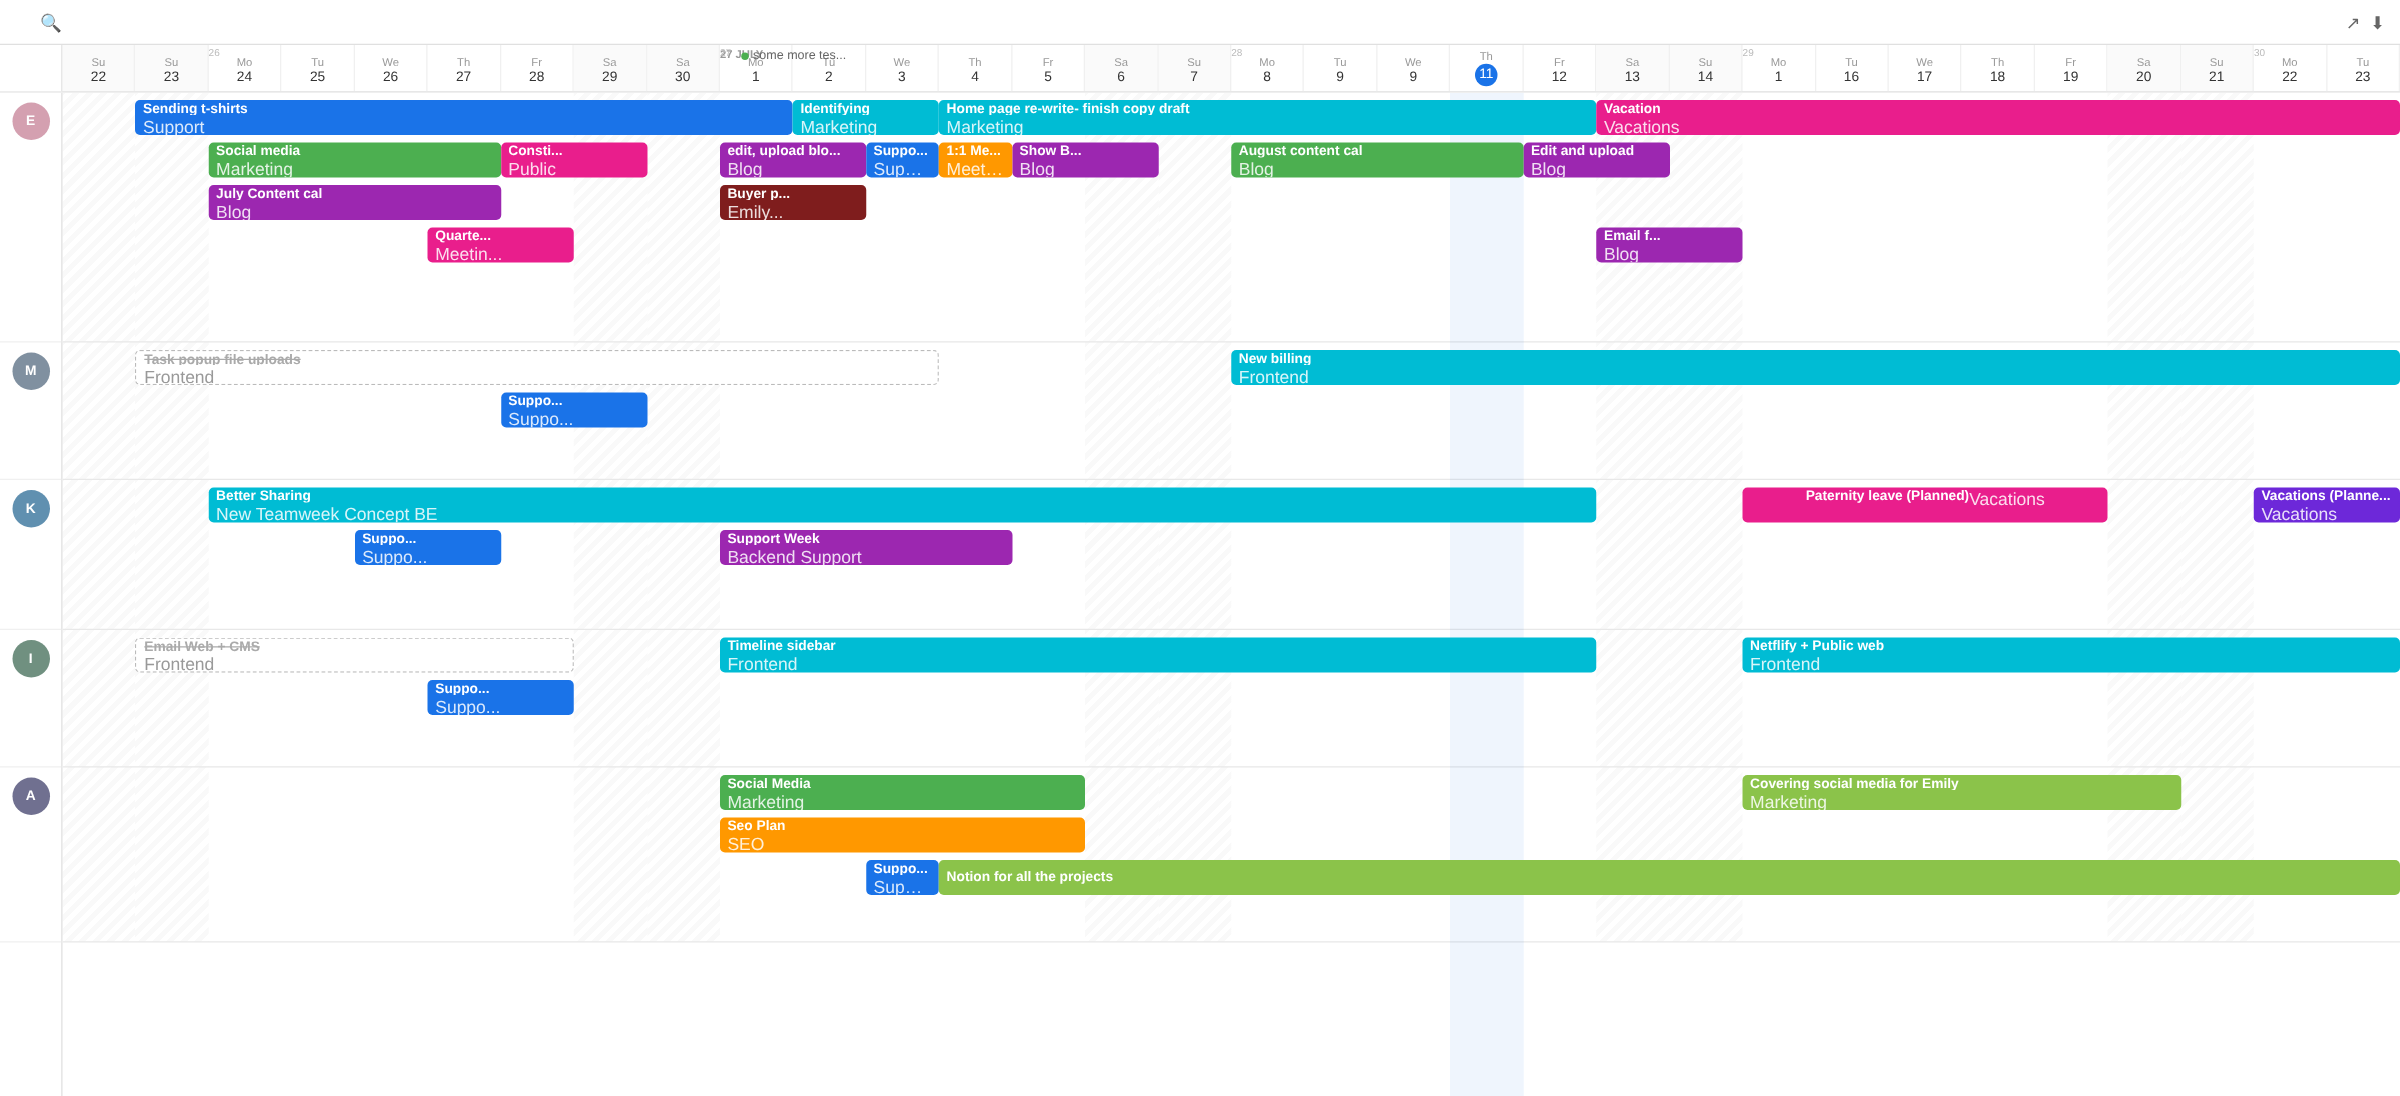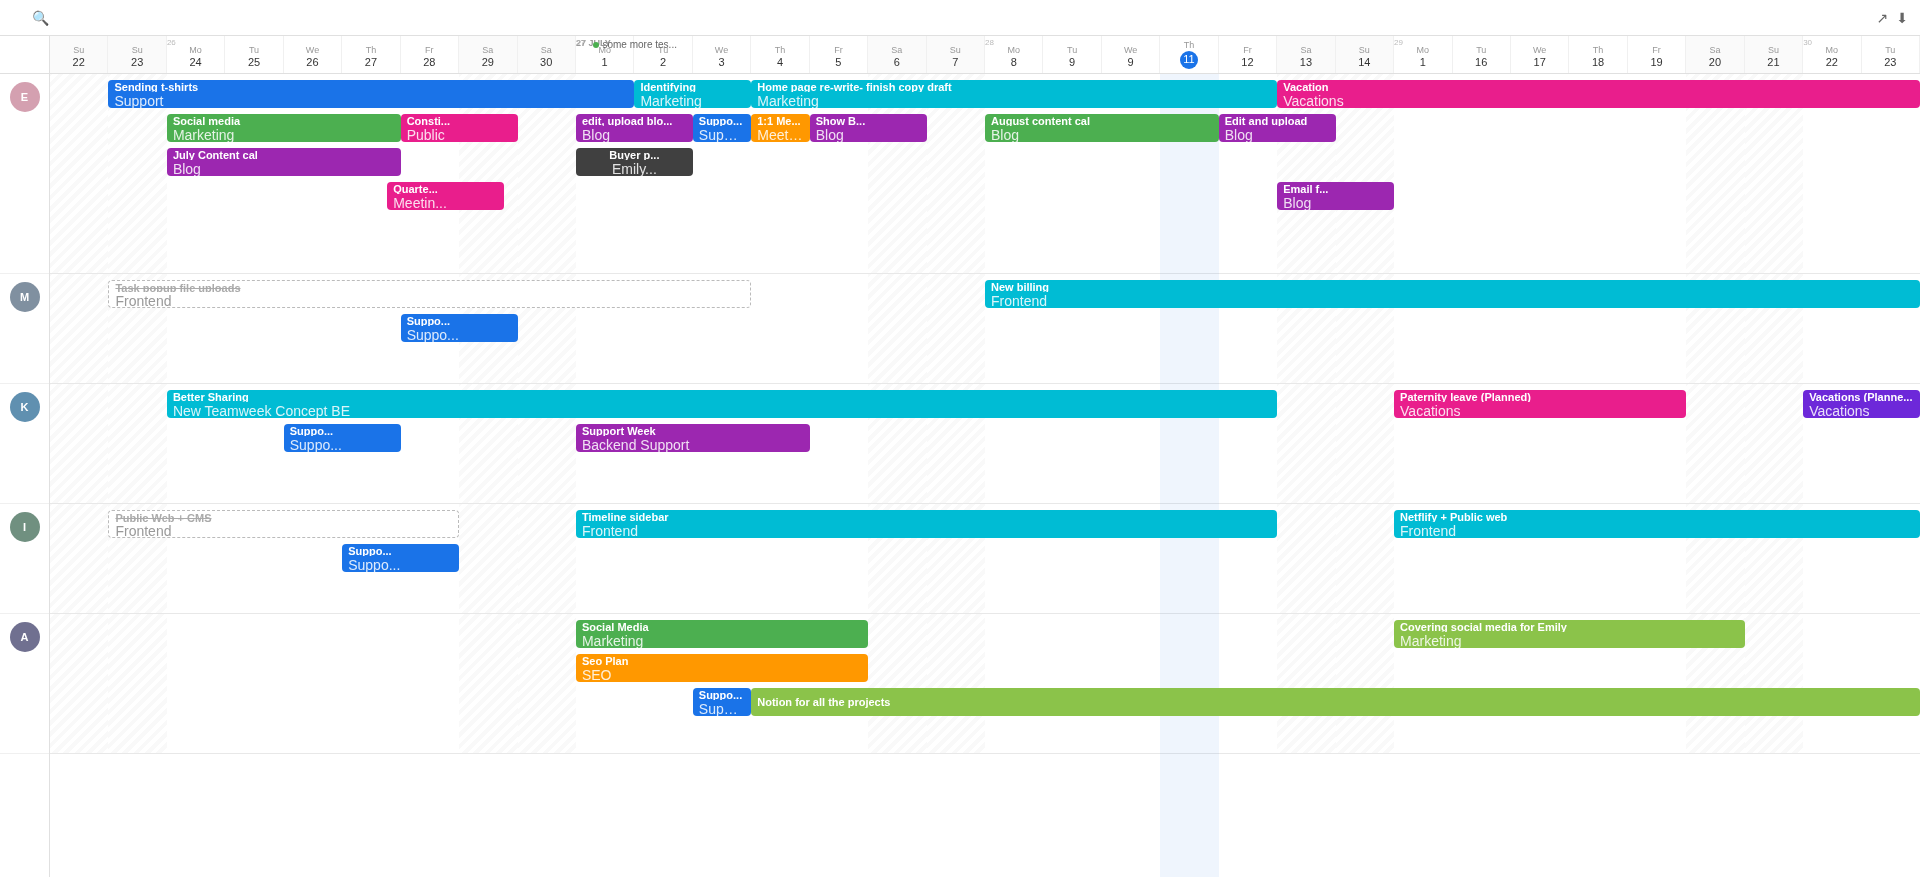--- a/index.html
+++ b/index.html
@@ -447,25 +447,25 @@
           <div class="event-sub">Blog</div>
         </div>
         <div class="event" style="background: rgb(156, 39, 176); position: absolute; left: 62.5%; width: 6.25%; top: 40px; height: 28px; border-radius: 4px; padding: 0px 6px; cursor: pointer; z-index: 10; overflow: hidden; display: flex; flex-direction: column; justify-content: center;">
           <div class="event-title">Edit and upload</div>
           <div class="event-sub">Blog</div>
         </div>
         <div class="event" style="background: rgb(156, 39, 176); position: absolute; left: 6.25%; width: 12.5%; top: 74px; height: 28px; border-radius: 4px; padding: 0px 6px; cursor: pointer; z-index: 10; overflow: hidden; display: flex; flex-direction: column; justify-content: center;">
           <div class="event-title">July Content cal</div>
           <div class="event-sub">Blog</div>
         </div>
-        <div class="event" style="background: #404040; position: absolute; left: 28.125%; width: 6.25%; top: 74px; height: 28px; border-radius: 4px; padding: 0px 6px; cursor: pointer; z-index: 10; overflow: hidden; display: flex; flex-direction: column; justify-content: center; text-align: center;">
+        <div class="event" style="background: #7f1d1d; position: absolute; left: 28.125%; width: 6.25%; top: 74px; height: 28px; border-radius: 4px; padding: 0px 6px; cursor: pointer; z-index: 10; overflow: hidden; display: flex; flex-direction: column; justify-content: center;">
           <div class="event-title">Buyer p...</div>
           <div class="event-sub">Emily...</div>
         </div>
-        <div class="event" style="background: rgb(233, 30, 140); position: absolute; left: 15.625%; width: 6.25%; top: 108px; height: 28px; border-radius: 4px; padding: 0px 6px; cursor: pointer; z-index: 10; overflow: hidden; display: flex; flex-direction: column; justify-content: center; margin-left: 45px;">
+        <div class="event" style="background: rgb(233, 30, 140); position: absolute; left: 15.625%; width: 6.25%; top: 108px; height: 28px; border-radius: 4px; padding: 0px 6px; cursor: pointer; z-index: 10; overflow: hidden; display: flex; flex-direction: column; justify-content: center;">
           <div class="event-title">Quarte...</div>
           <div class="event-sub">Meetin...</div>
         </div>
         <div class="event" style="background: rgb(156, 39, 176); position: absolute; left: 65.625%; width: 6.25%; top: 108px; height: 28px; border-radius: 4px; padding: 0px 6px; cursor: pointer; z-index: 10; overflow: hidden; display: flex; flex-direction: column; justify-content: center;">
           <div class="event-title">Email f...</div>
           <div class="event-sub">Blog</div>
         </div>
         <div class="event outlined strikethrough" style="background: rgb(255, 255, 255); border: 1px dashed rgb(187, 187, 187); position: absolute; left: 3.125%; width: 34.375%; top: 206px; height: 28px; border-radius: 4px; padding: 0px 6px; cursor: pointer; z-index: 10; overflow: hidden; display: flex; flex-direction: column; justify-content: center;">
           <div class="event-title" style="color: rgb(170, 170, 170);">Task popup file uploads</div>
           <div class="event-sub" style="color: rgb(153, 153, 153);">Frontend</div>
@@ -475,38 +475,38 @@
           <div class="event-sub">Frontend</div>
         </div>
         <div class="event" style="background: rgb(26, 115, 232); position: absolute; left: 18.75%; width: 6.25%; top: 240px; height: 28px; border-radius: 4px; padding: 0px 6px; cursor: pointer; z-index: 10; overflow: hidden; display: flex; flex-direction: column; justify-content: center;">
           <div class="event-title">Suppo...</div>
           <div class="event-sub">Suppo...</div>
         </div>
         <div class="event" style="background: rgb(0, 188, 212); position: absolute; left: 6.25%; width: 59.375%; top: 316px; height: 28px; border-radius: 4px; padding: 0px 6px; cursor: pointer; z-index: 10; overflow: hidden; display: flex; flex-direction: column; justify-content: center;">
           <div class="event-title">Better Sharing</div>
           <div class="event-sub">New Teamweek Concept BE</div>
         </div>
-        <div class="event" style="background: rgb(233, 30, 140); position: absolute; left: 71.875%; width: 15.625%; top: 316px; height: 28px; border-radius: 4px; padding: 0px 6px; cursor: pointer; z-index: 10; overflow: hidden; display: flex; flex-direction: column; justify-content: center;">
+        <div class="event" style="background: rgb(233, 30, 140); position: absolute; left: 71.875%; width: 15.625%; top: 316px; height: 28px; border-radius: 4px; padding: 0px 6px; cursor: pointer; z-index: 10; overflow: hidden; display: flex; flex-direction: row; justify-content: center;">
           <div class="event-title">Paternity leave (Planned)</div>
           <div class="event-sub">Vacations</div>
         </div>
         <div class="event" style="background: #6d28d9; position: absolute; left: 93.75%; width: 6.25%; top: 316px; height: 28px; border-radius: 4px; padding: 0px 6px; cursor: pointer; z-index: 10; overflow: hidden; display: flex; flex-direction: column; justify-content: center;">
           <div class="event-title">Vacations (Planne...</div>
           <div class="event-sub">Vacations</div>
         </div>
         <div class="event" style="background: rgb(26, 115, 232); position: absolute; left: 12.5%; width: 6.25%; top: 350px; height: 28px; border-radius: 4px; padding: 0px 6px; cursor: pointer; z-index: 10; overflow: hidden; display: flex; flex-direction: column; justify-content: center;">
           <div class="event-title">Suppo...</div>
           <div class="event-sub">Suppo...</div>
         </div>
         <div class="event" style="background: rgb(156, 39, 176); position: absolute; left: 28.125%; width: 12.5%; top: 350px; height: 28px; border-radius: 4px; padding: 0px 6px; cursor: pointer; z-index: 10; overflow: hidden; display: flex; flex-direction: column; justify-content: center;">
           <div class="event-title">Support Week</div>
           <div class="event-sub">Backend Support</div>
         </div>
         <div class="event outlined strikethrough" style="background: rgb(255, 255, 255); border: 1px dashed rgb(187, 187, 187); position: absolute; left: 3.125%; width: 18.75%; top: 436px; height: 28px; border-radius: 4px; padding: 0px 6px; cursor: pointer; z-index: 10; overflow: hidden; display: flex; flex-direction: column; justify-content: center;">
-          <div class="event-title" style="color: rgb(170, 170, 170);">Public Web + CMS</div>
+          <div class="event-title" style="color: rgb(170, 170, 170);">Email Web + CMS</div>
           <div class="event-sub" style="color: rgb(153, 153, 153);">Frontend</div>
         </div>
         <div class="event" style="background: rgb(0, 188, 212); position: absolute; left: 28.125%; width: 37.5%; top: 436px; height: 28px; border-radius: 4px; padding: 0px 6px; cursor: pointer; z-index: 10; overflow: hidden; display: flex; flex-direction: column; justify-content: center;">
           <div class="event-title">Timeline sidebar</div>
           <div class="event-sub">Frontend</div>
         </div>
         <div class="event" style="background: rgb(0, 188, 212); position: absolute; left: 71.875%; width: 28.125%; top: 436px; height: 28px; border-radius: 4px; padding: 0px 6px; cursor: pointer; z-index: 10; overflow: hidden; display: flex; flex-direction: column; justify-content: center;">
           <div class="event-title">Netflify + Public web</div>
           <div class="event-sub">Frontend</div>
         </div>

